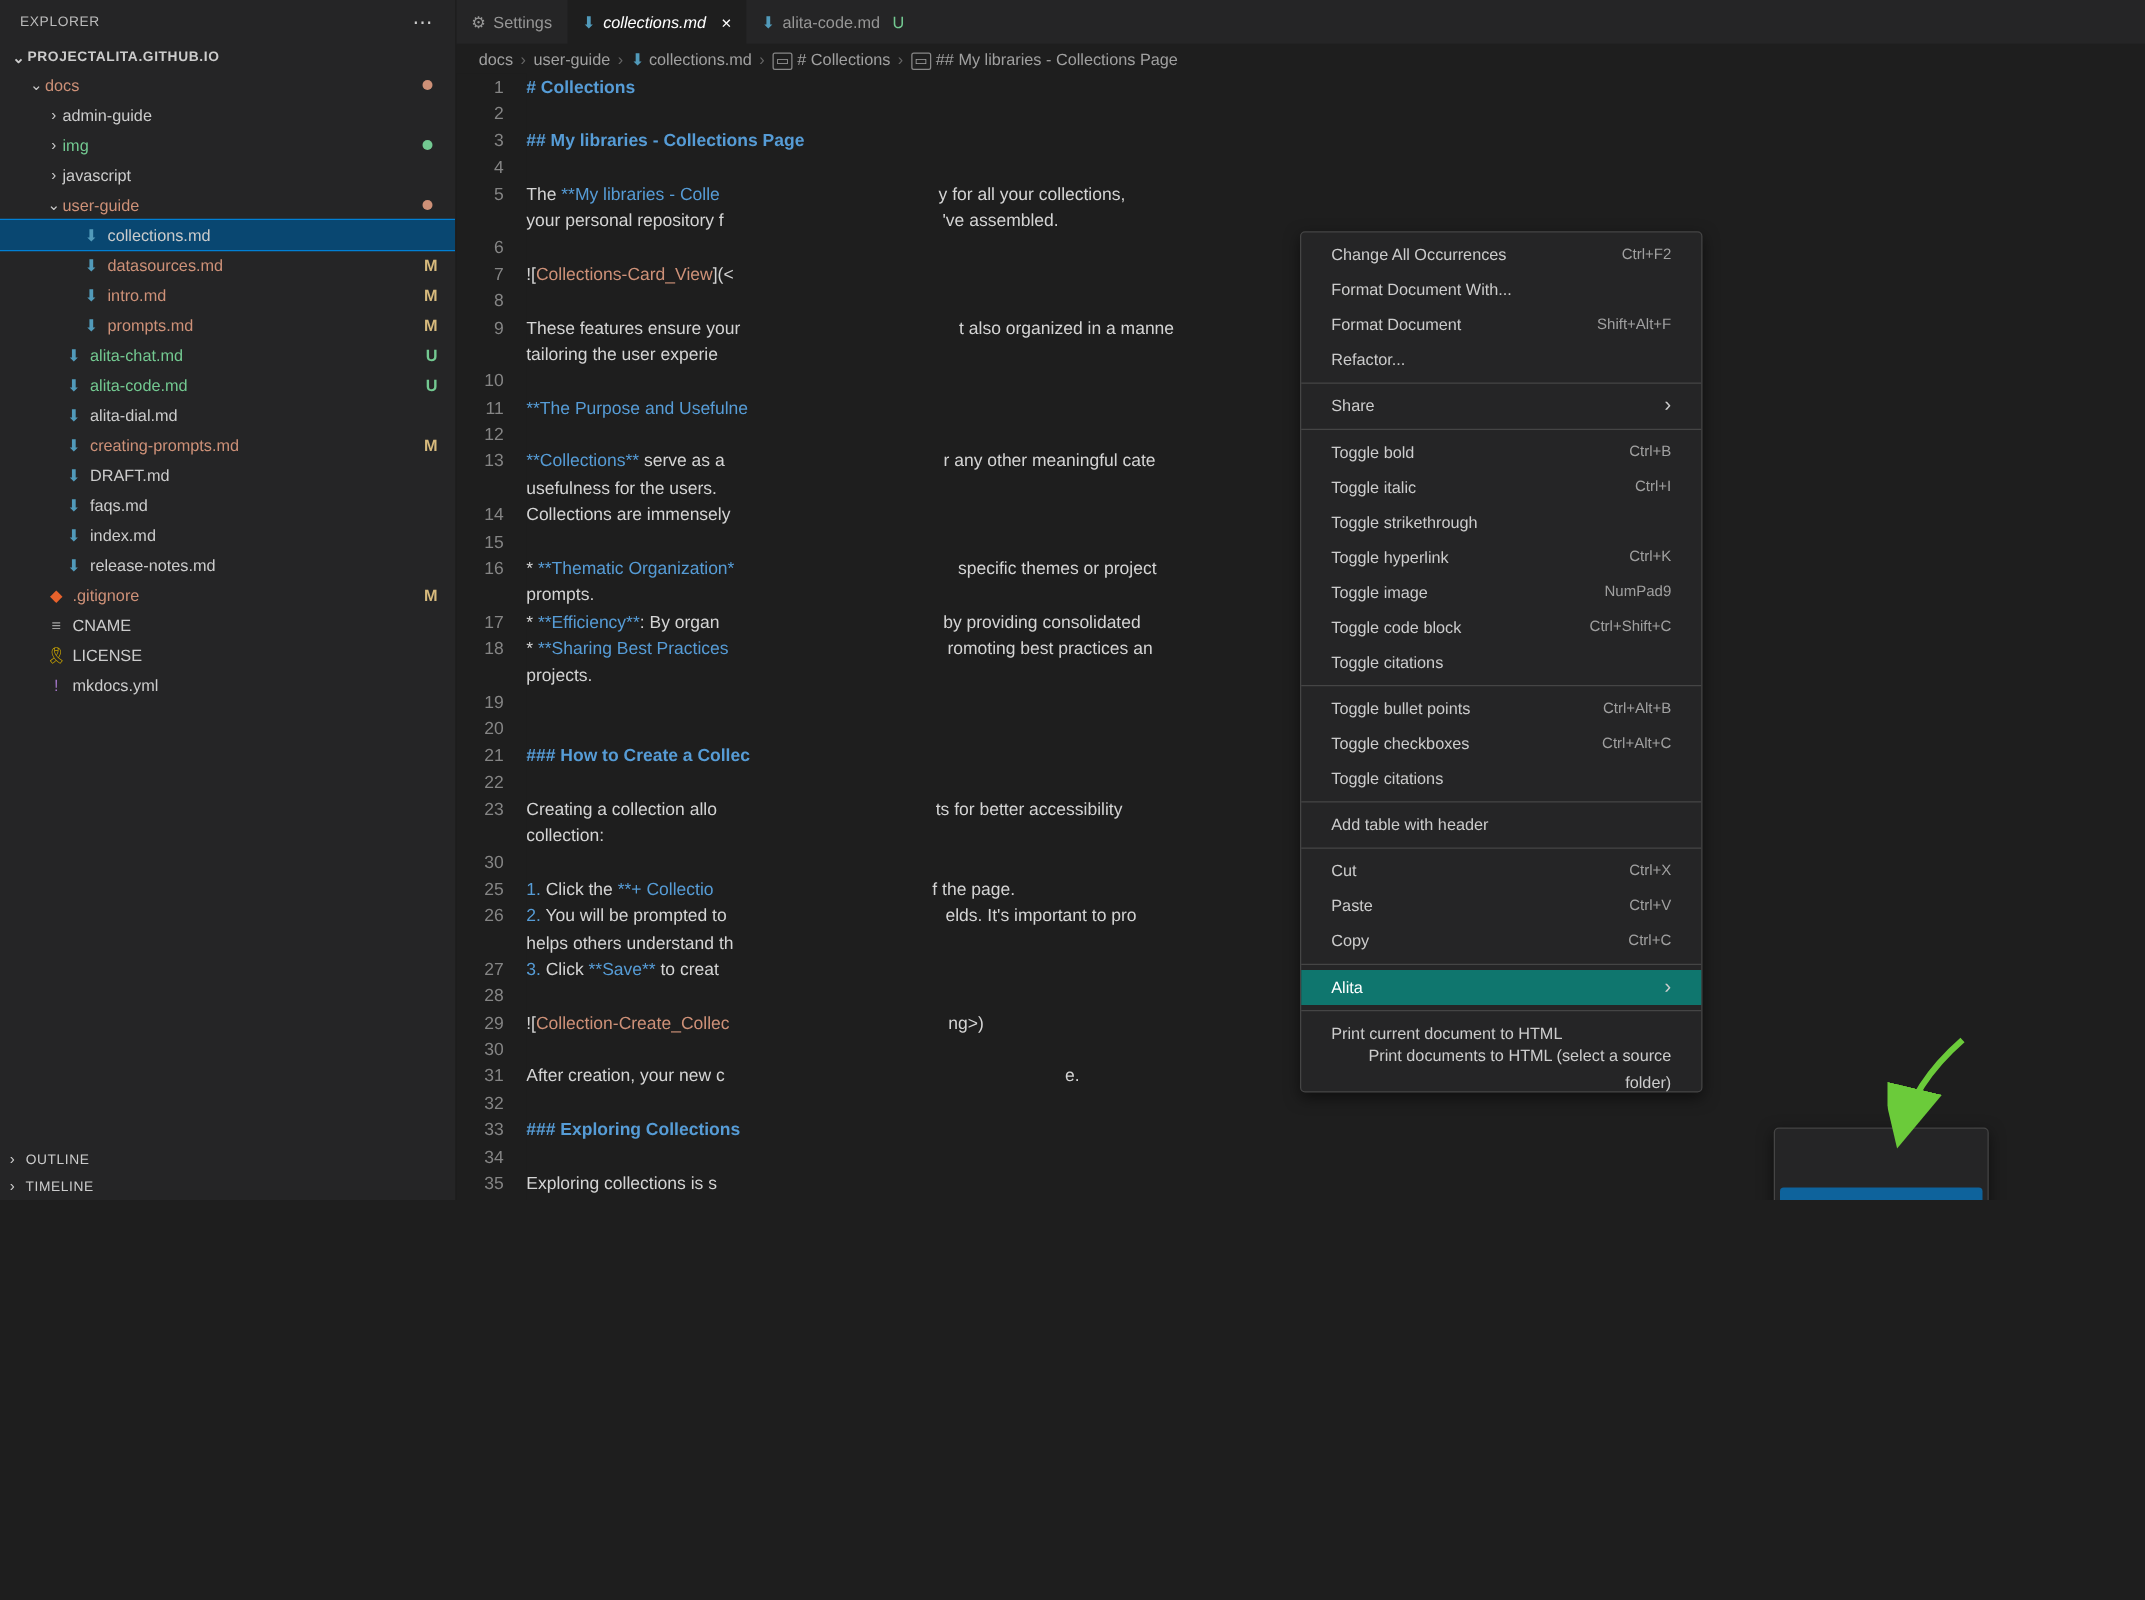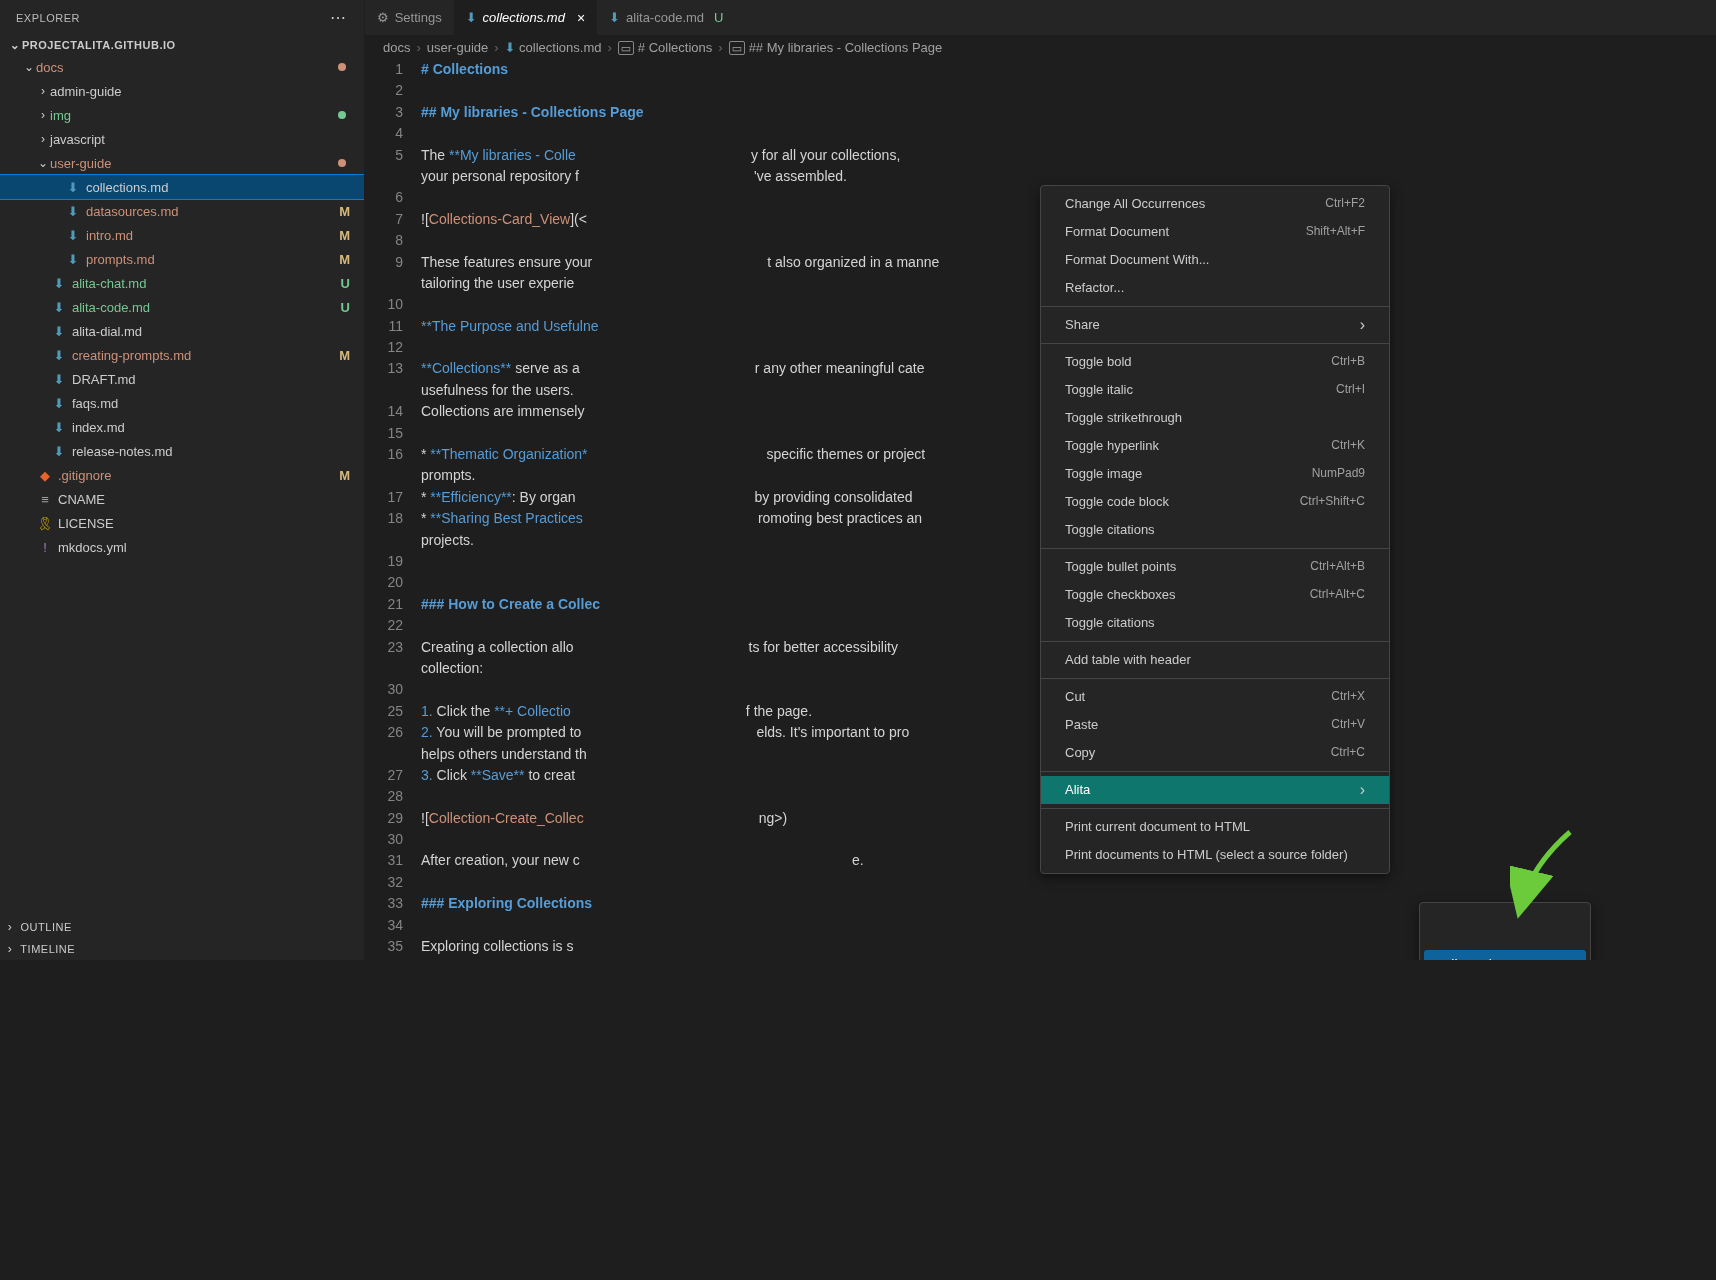--- a/index.html
+++ b/index.html
@@ -47,21 +47,21 @@
 .gutter { width: 56px; text-align: right; padding-right: 18px; color: #858585; background: #1e1e1e; user-select: none; }
 .gutter-line { height: 21.4px; }
 .code { flex: 1; overflow: hidden; white-space: pre; color: #d4d4d4; }
 .code-line { height: 21.4px; }
 .c-bold { color: #569cd6; }
 .c-head { color: #569cd6; font-weight: bold; }
 .c-orange { color: #ce9178; }
 .c-white { color: #d4d4d4; }
 
 
-.ctx-menu { position: absolute; top: 126px; left: 675px; width: 350px; background: #252526; border: 1px solid #454545; box-shadow: 0 4px 12px rgba(0,0,0,0.5); z-index: 100; font-size: 13px; padding: 4px 0; border-radius: 4px; text-align: right; }
+.ctx-menu { position: absolute; top: 126px; left: 675px; width: 322px; background: #252526; border: 1px solid #454545; box-shadow: 0 4px 12px rgba(0,0,0,0.5); z-index: 100; font-size: 13px; padding: 4px 0; border-radius: 4px; text-align: right; }
 .ctx-item { display: flex; justify-content: space-between; padding: 4px 24px; cursor: pointer; height: 28px; align-items: center; }
 .ctx-item.selected { background: #0f766e; color: #fff; }
 .ctx-sep { height: 1px; background: #454545; margin: 4px 0; }
 .ctx-key { color: #a0a0a0; font-size: 12px; }
 .ctx-sub { font-size: 16px; color: #cccccc; }
 
 .submenu { position: absolute; top: 843px; left: 1054px; width: 172px; background: #252526; border: 1px solid #454545; box-shadow: 0 4px 12px rgba(0,0,0,0.5); z-index: 101; padding: 4px; border-radius: 4px; }
 .submenu-item { padding: 5px 18px; background: #0e639c; color: #fff; border-radius: 3px; margin-top: 43px; }
 
 
@@ -328,25 +328,25 @@
         <div class="gutter-line">35</div>
       </div>
     <div class="code" id="code"><div class="code-line"><span class="c-head"># Collections</span></div><div class="code-line"><span class="c-white"></span></div><div class="code-line"><span class="c-head">## My libraries - Collections Page</span></div><div class="code-line"><span class="c-white"></span></div><div class="code-line"><span class="c-white">The </span><span class="c-bold">**My libraries - Colle</span><span class="c-white">                                             </span><span class="c-white">y for all your collections,</span></div><div class="code-line"><span class="c-white">your personal repository f</span><span class="c-white">                                             </span><span class="c-white">'ve assembled.</span></div><div class="code-line"><span class="c-white"></span></div><div class="code-line"><span class="c-white">![</span><span class="c-orange">Collections-Card_View</span><span class="c-white">](&lt;</span></div><div class="code-line"><span class="c-white"></span></div><div class="code-line"><span class="c-white">These features ensure your</span><span class="c-white">                                             </span><span class="c-white">t also organized in a manne</span></div><div class="code-line"><span class="c-white">tailoring the user experie</span></div><div class="code-line"><span class="c-white"></span></div><div class="code-line"><span class="c-bold">**The Purpose and Usefulne</span></div><div class="code-line"><span class="c-white"></span></div><div class="code-line"><span class="c-bold">**Collections**</span><span class="c-white"> serve as a</span><span class="c-white">                                             </span><span class="c-white">r any other meaningful cate</span></div><div class="code-line"><span class="c-white">usefulness for the users. </span></div><div class="code-line"><span class="c-white">Collections are immensely </span></div><div class="code-line"><span class="c-white"></span></div><div class="code-line"><span class="c-white">* </span><span class="c-bold">**Thematic Organization*</span><span class="c-white">                                             </span><span class="c-white"> specific themes or project</span></div><div class="code-line"><span class="c-white">prompts.</span></div><div class="code-line"><span class="c-white">* </span><span class="c-bold">**Efficiency**</span><span class="c-white">: By organ</span><span class="c-white">                                             </span><span class="c-white"> by providing consolidated </span></div><div class="code-line"><span class="c-white">* </span><span class="c-bold">**Sharing Best Practices</span><span class="c-white">                                             </span><span class="c-white">romoting best practices an</span></div><div class="code-line"><span class="c-white">projects.</span></div><div class="code-line"><span class="c-white"></span></div><div class="code-line"><span class="c-white"></span></div><div class="code-line"><span class="c-head">### How to Create a Collec</span></div><div class="code-line"><span class="c-white"></span></div><div class="code-line"><span class="c-white">Creating a collection allo</span><span class="c-white">                                             </span><span class="c-white">ts for better accessibility</span></div><div class="code-line"><span class="c-white">collection:</span></div><div class="code-line"><span class="c-white"></span></div><div class="code-line"><span class="c-bold">1.</span><span class="c-white"> Click the </span><span class="c-bold">**+ Collectio</span><span class="c-white">                                             </span><span class="c-white">f the page.</span></div><div class="code-line"><span class="c-bold">2.</span><span class="c-white"> You will be prompted to</span><span class="c-white">                                             </span><span class="c-white">elds. It's important to pro</span></div><div class="code-line"><span class="c-white">helps others understand th</span></div><div class="code-line"><span class="c-bold">3.</span><span class="c-white"> Click </span><span class="c-bold">**Save**</span><span class="c-white"> to creat</span></div><div class="code-line"><span class="c-white"></span></div><div class="code-line"><span class="c-white">![</span><span class="c-orange">Collection-Create_Collec</span><span class="c-white">                                             </span><span class="c-white">ng&gt;)</span></div><div class="code-line"><span class="c-white"></span></div><div class="code-line"><span class="c-white">After creation, your new c</span><span class="c-white">                                             </span><span class="c-white">                         e.</span></div><div class="code-line"><span class="c-white"></span></div><div class="code-line"><span class="c-head">### Exploring Collections</span></div><div class="code-line"><span class="c-white"></span></div><div class="code-line"><span class="c-white">Exploring collections is s</span></div></div>
 
     <div class="ctx-menu" id="ctx">
         <div class="ctx-item">
           <span>Change All Occurrences</span>
           <span class="ctx-key">Ctrl+F2</span>
         </div>
         <div class="ctx-item">
+          <span>Format Document With...</span>
+        </div>
+        <div class="ctx-item">
           <span>Format Document</span>
           <span class="ctx-key">Shift+Alt+F</span>
-        </div>
-        <div class="ctx-item">
-          <span>Format Document With...</span>
         </div>
         <div class="ctx-item">
           <span>Refactor...</span>
         </div>
         <div class="ctx-sep"></div>
         <div class="ctx-item">
           <span>Share</span>
           <span class="ctx-sub">›</span>
         </div>
         <div class="ctx-sep"></div>

